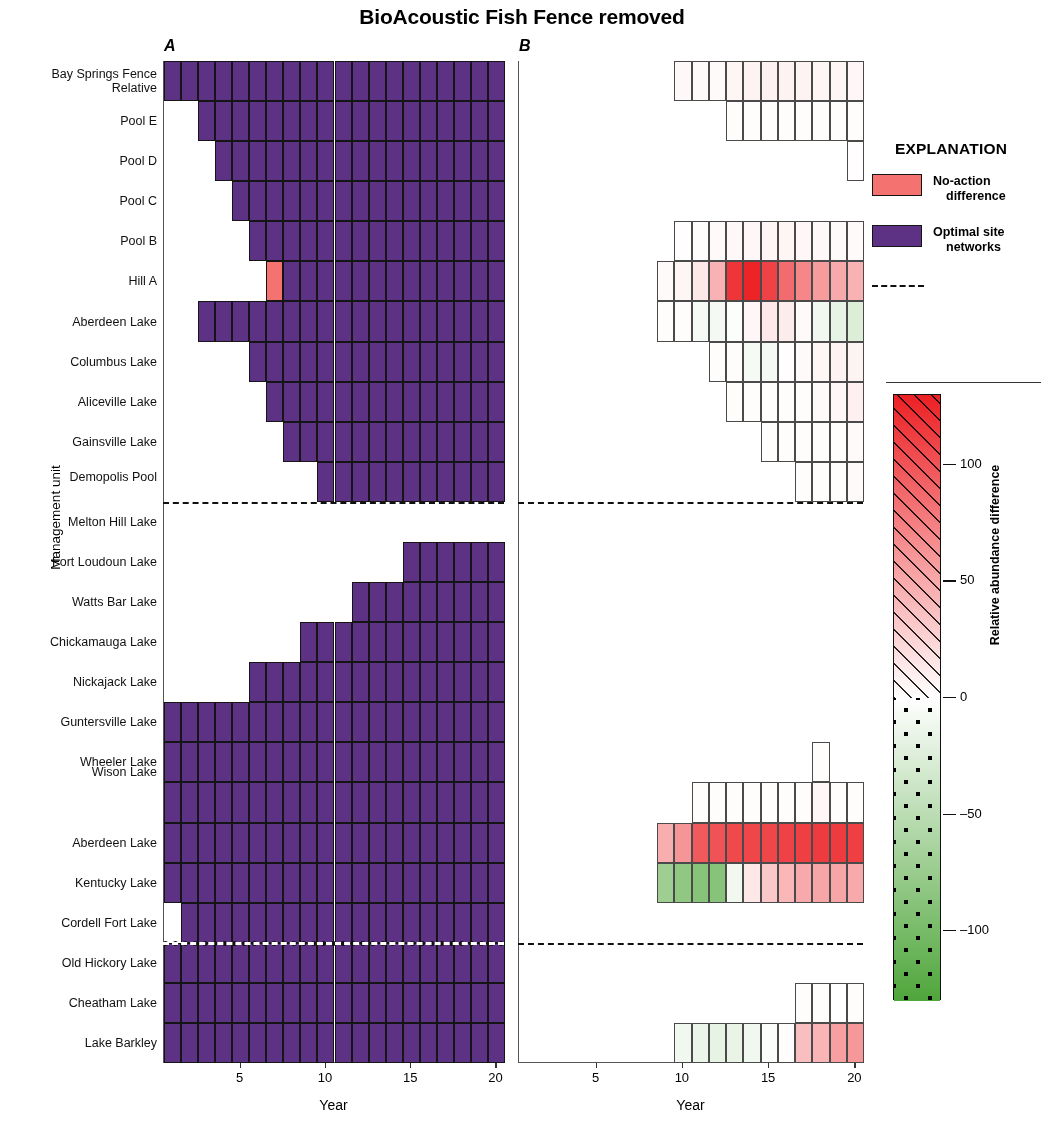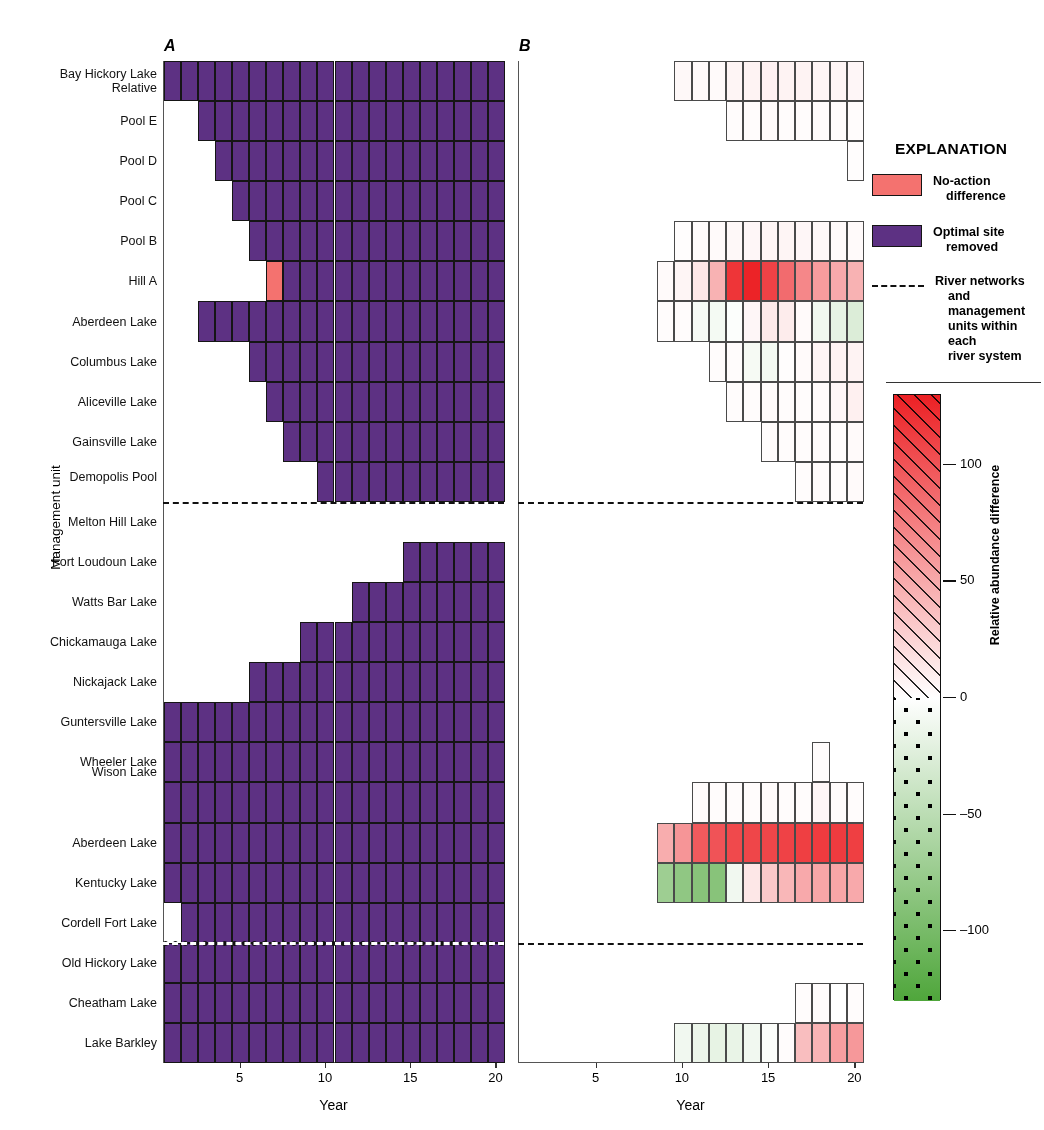--- a/index.html
+++ b/index.html
@@ -113,27 +113,28 @@
     position:absolute;left:988px;top:705px;width:300px;
     font-size:12.5px;font-weight:bold;text-align:center;
     transform:rotate(-90deg);transform-origin:left top;
   }
 </style>
 </head>
 <body>
 
 <div class="fig">
 
+  <div id="fig-title">BioAcoustic Fish Fence removed</div>
 
   <div class="panel-letter" id="panel-a-letter">A</div>
   <div class="panel-letter" id="panel-b-letter">B</div>
 
   <div id="ylabels">
       <div class="ylab" style="top: 6.04px;">
-        <div>Bay Hickory Lake</div>
+        <div>Bay Springs Fence</div>
         <div>Relative</div>
       </div>
       <div class="ylab" style="top: 53.12px;">
         <div>Pool E</div>
       </div>
       <div class="ylab" style="top: 93.2px;">
         <div>Pool D</div>
       </div>
       <div class="ylab" style="top: 133.28px;">
         <div>Pool C</div>
@@ -772,34 +773,26 @@
       <div class="legend-text">
         <span>No-action</span>
         <span class="ind">difference</span>
       </div>
     </div>
 
     <div class="legend-row" style="top:85px;left:0;">
       <div class="swatch optimal"></div>
       <div class="legend-text">
         <span>Optimal site</span>
-        <span class="ind">removed</span>
+        <span class="ind">networks</span>
       </div>
     </div>
 
     <div class="legend-row" style="top:134px;left:0;">
       <div class="dashline"></div>
-      <div class="legend-text">
-        <span>River networks</span>
-        <span class="ind">and</span>
-        <span class="ind">management</span>
-        <span class="ind">units within</span>
-        <span class="ind">each</span>
-        <span class="ind">river system</span>
-      </div>
     </div>
   </div>
 
   <div id="legend-rule"></div>
 
   <div id="colorbar-wrap">
     <div id="colorbar">
       <div id="cb-red" style="top: 0px; height: 303px; background: repeating-linear-gradient(45deg, rgba(0, 0, 0, 0.85) 0px, rgba(0, 0, 0, 0.85) 1.2px, rgba(0, 0, 0, 0) 1.2px, rgba(0, 0, 0, 0) 12px), linear-gradient(rgb(236, 32, 36) 0%, rgb(255, 255, 255) 100%);"></div>
       <div id="cb-green" style="top: 303px; height: 303px; background: radial-gradient(circle, rgb(0, 0, 0) 2.2px, rgba(0, 0, 0, 0) 2.4px) 0px 0px / 24px 24px, radial-gradient(circle, rgb(0, 0, 0) 2.2px, rgba(0, 0, 0, 0) 2.4px) 12px 12px / 24px 24px, linear-gradient(rgb(255, 255, 255) 0%, rgb(79, 166, 59) 100%);"></div>
     </div>

